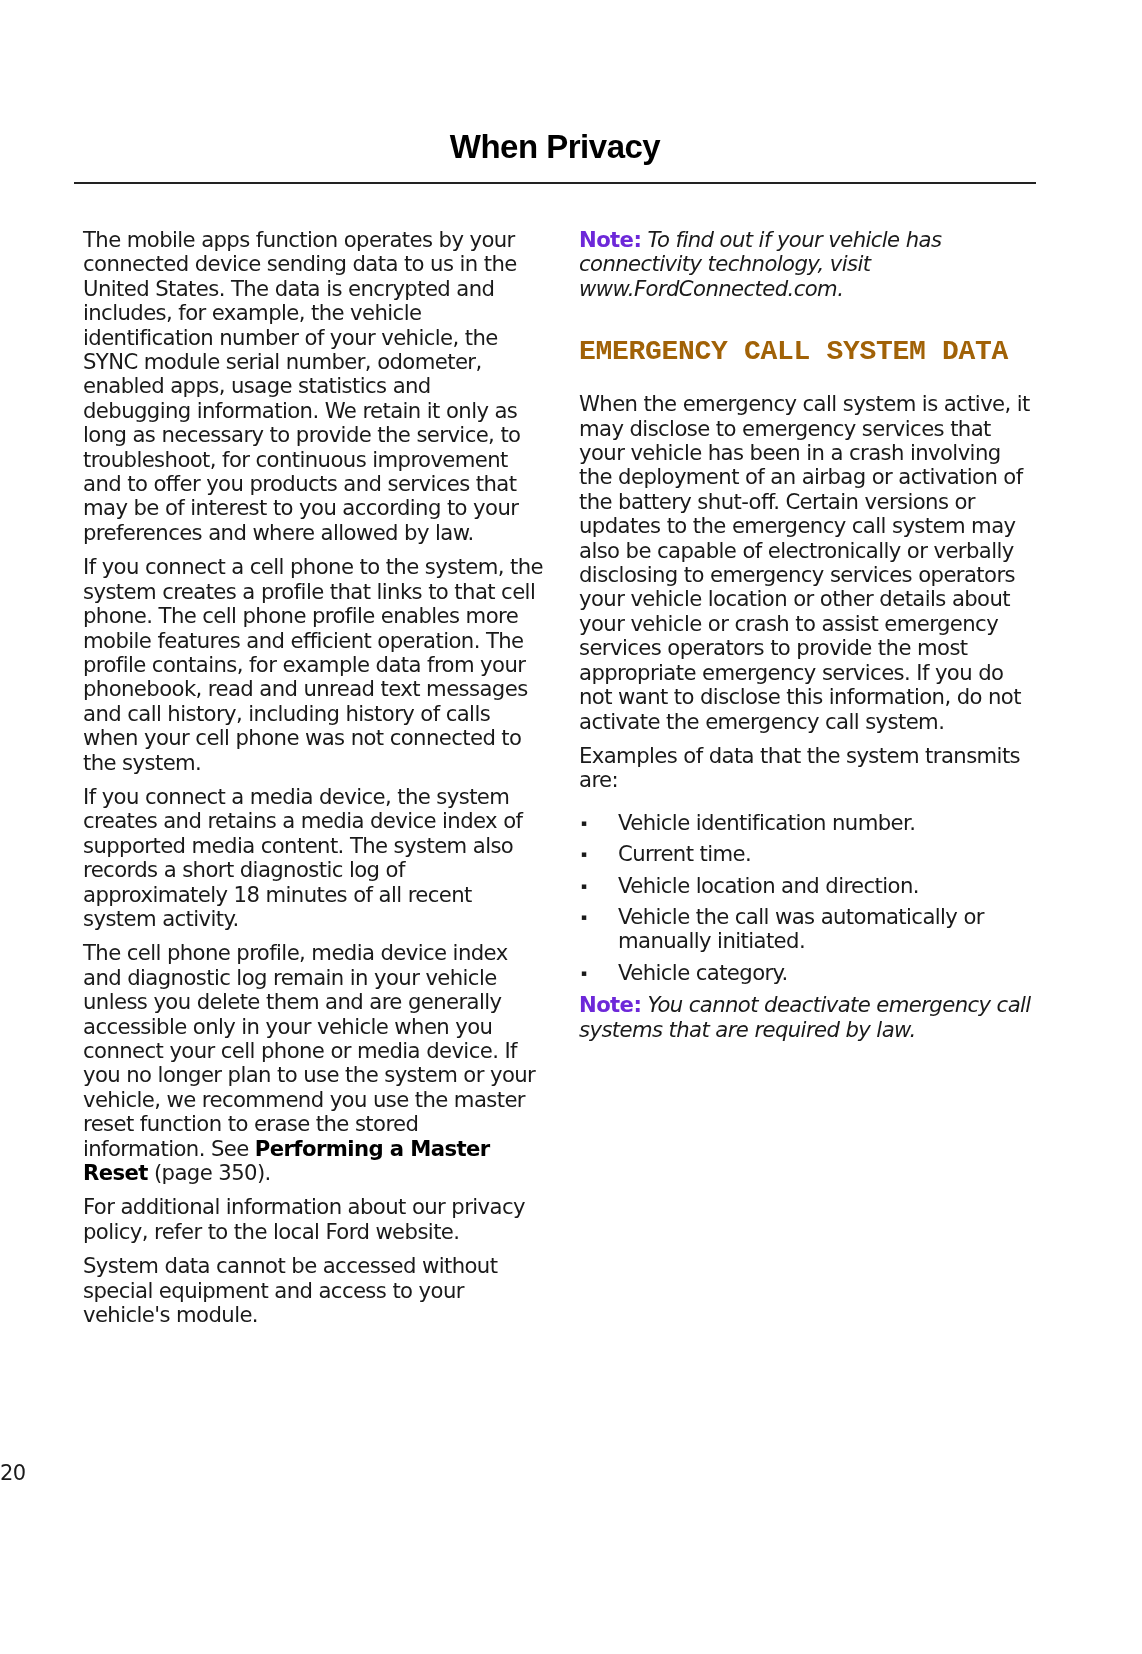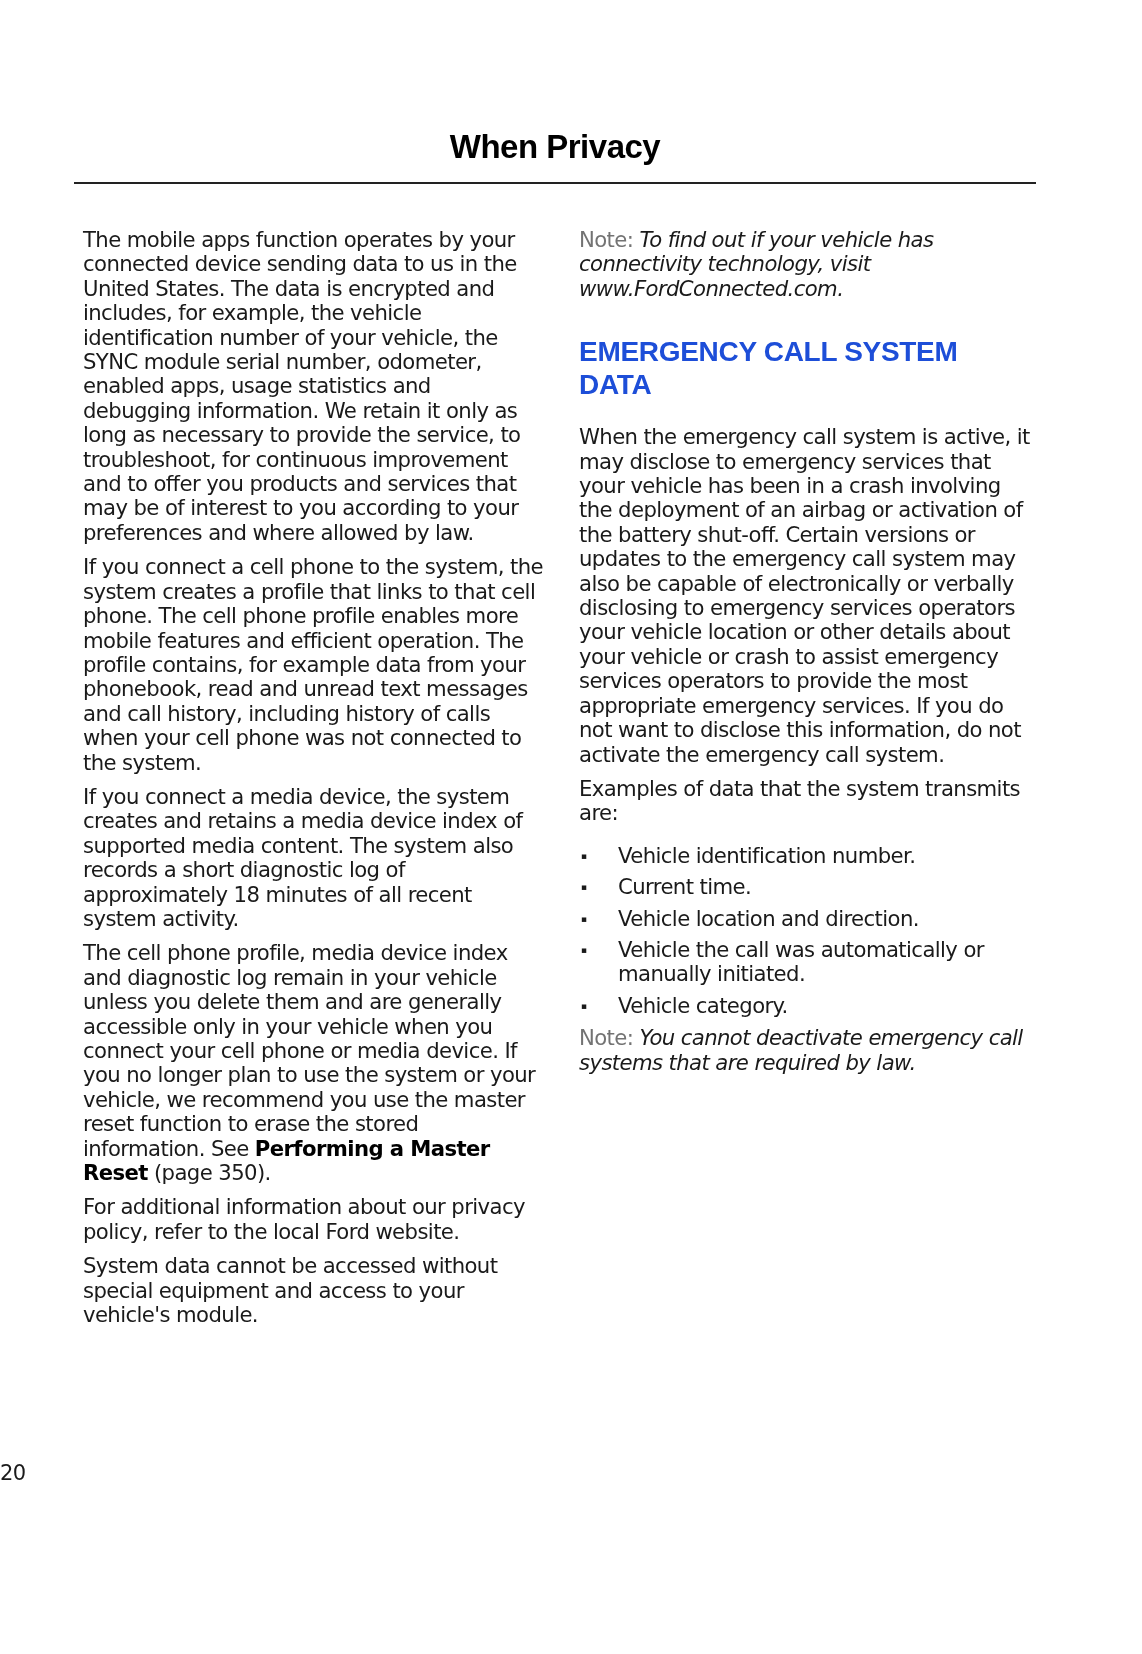--- a/index.html
+++ b/index.html
@@ -6,25 +6,25 @@
   body { width: 1142px; height: 1654px; position: relative; overflow: hidden;
          font-family: "DejaVu Sans", sans-serif; color: #1a1a1a; }
   .title { position: absolute; left: 0; width: 1110px; top: 128px; text-align: center;
            font-family: "Liberation Sans", sans-serif; font-weight: bold; font-size: 33px;
            letter-spacing: -0.5px; color: #000; }
   .rule { position: absolute; left: 74px; width: 962px; top: 182px; height: 2px; background: #222; }
   .col { position: absolute; top: 228px; font-size: 21.2px; line-height: 24.4px; letter-spacing: -0.6px; }
   .col.left { left: 83px; width: 460px; }
   .col.right { left: 579px; width: 460px; }
   .col p { margin: 0 0 10px 0; }
-  .note-label { font-weight: normal; color: #737373; }
+  .note-label { font-weight: bold; color: #6d28d9; }
   .note-text { font-style: italic; }
   .xref { font-weight: bold; color: #000; }
-  .section-heading { font-family: Liberation Sans, sans-serif; font-weight: bold; font-size: 28px;
-                     line-height: 33px; letter-spacing: -0.3px; margin: 34px 2px 24px 0; color: #1d4ed8; }
+  .section-heading { font-family: Liberation Mono, monospace; font-weight: bold; font-size: 28px;
+                     line-height: 33px; letter-spacing: -0.3px; margin: 34px 2px 24px 0; color: #a16207; }
   ul.bullets { list-style: none; margin: 0 0 8px 0; padding: 0; }
   ul.bullets li { position: relative; padding-left: 39px; margin-bottom: 7px; }
   ul.bullets li .dot { position: absolute; left: 2px; top: 0; }
   .page-number { position: absolute; top: 1461px; left: 0; width: 1110px; 
                  font-size: 21px; letter-spacing: -0.5px; }
 </style>
 </head>
 <body>
 
 <div class="title">When Privacy</div>

